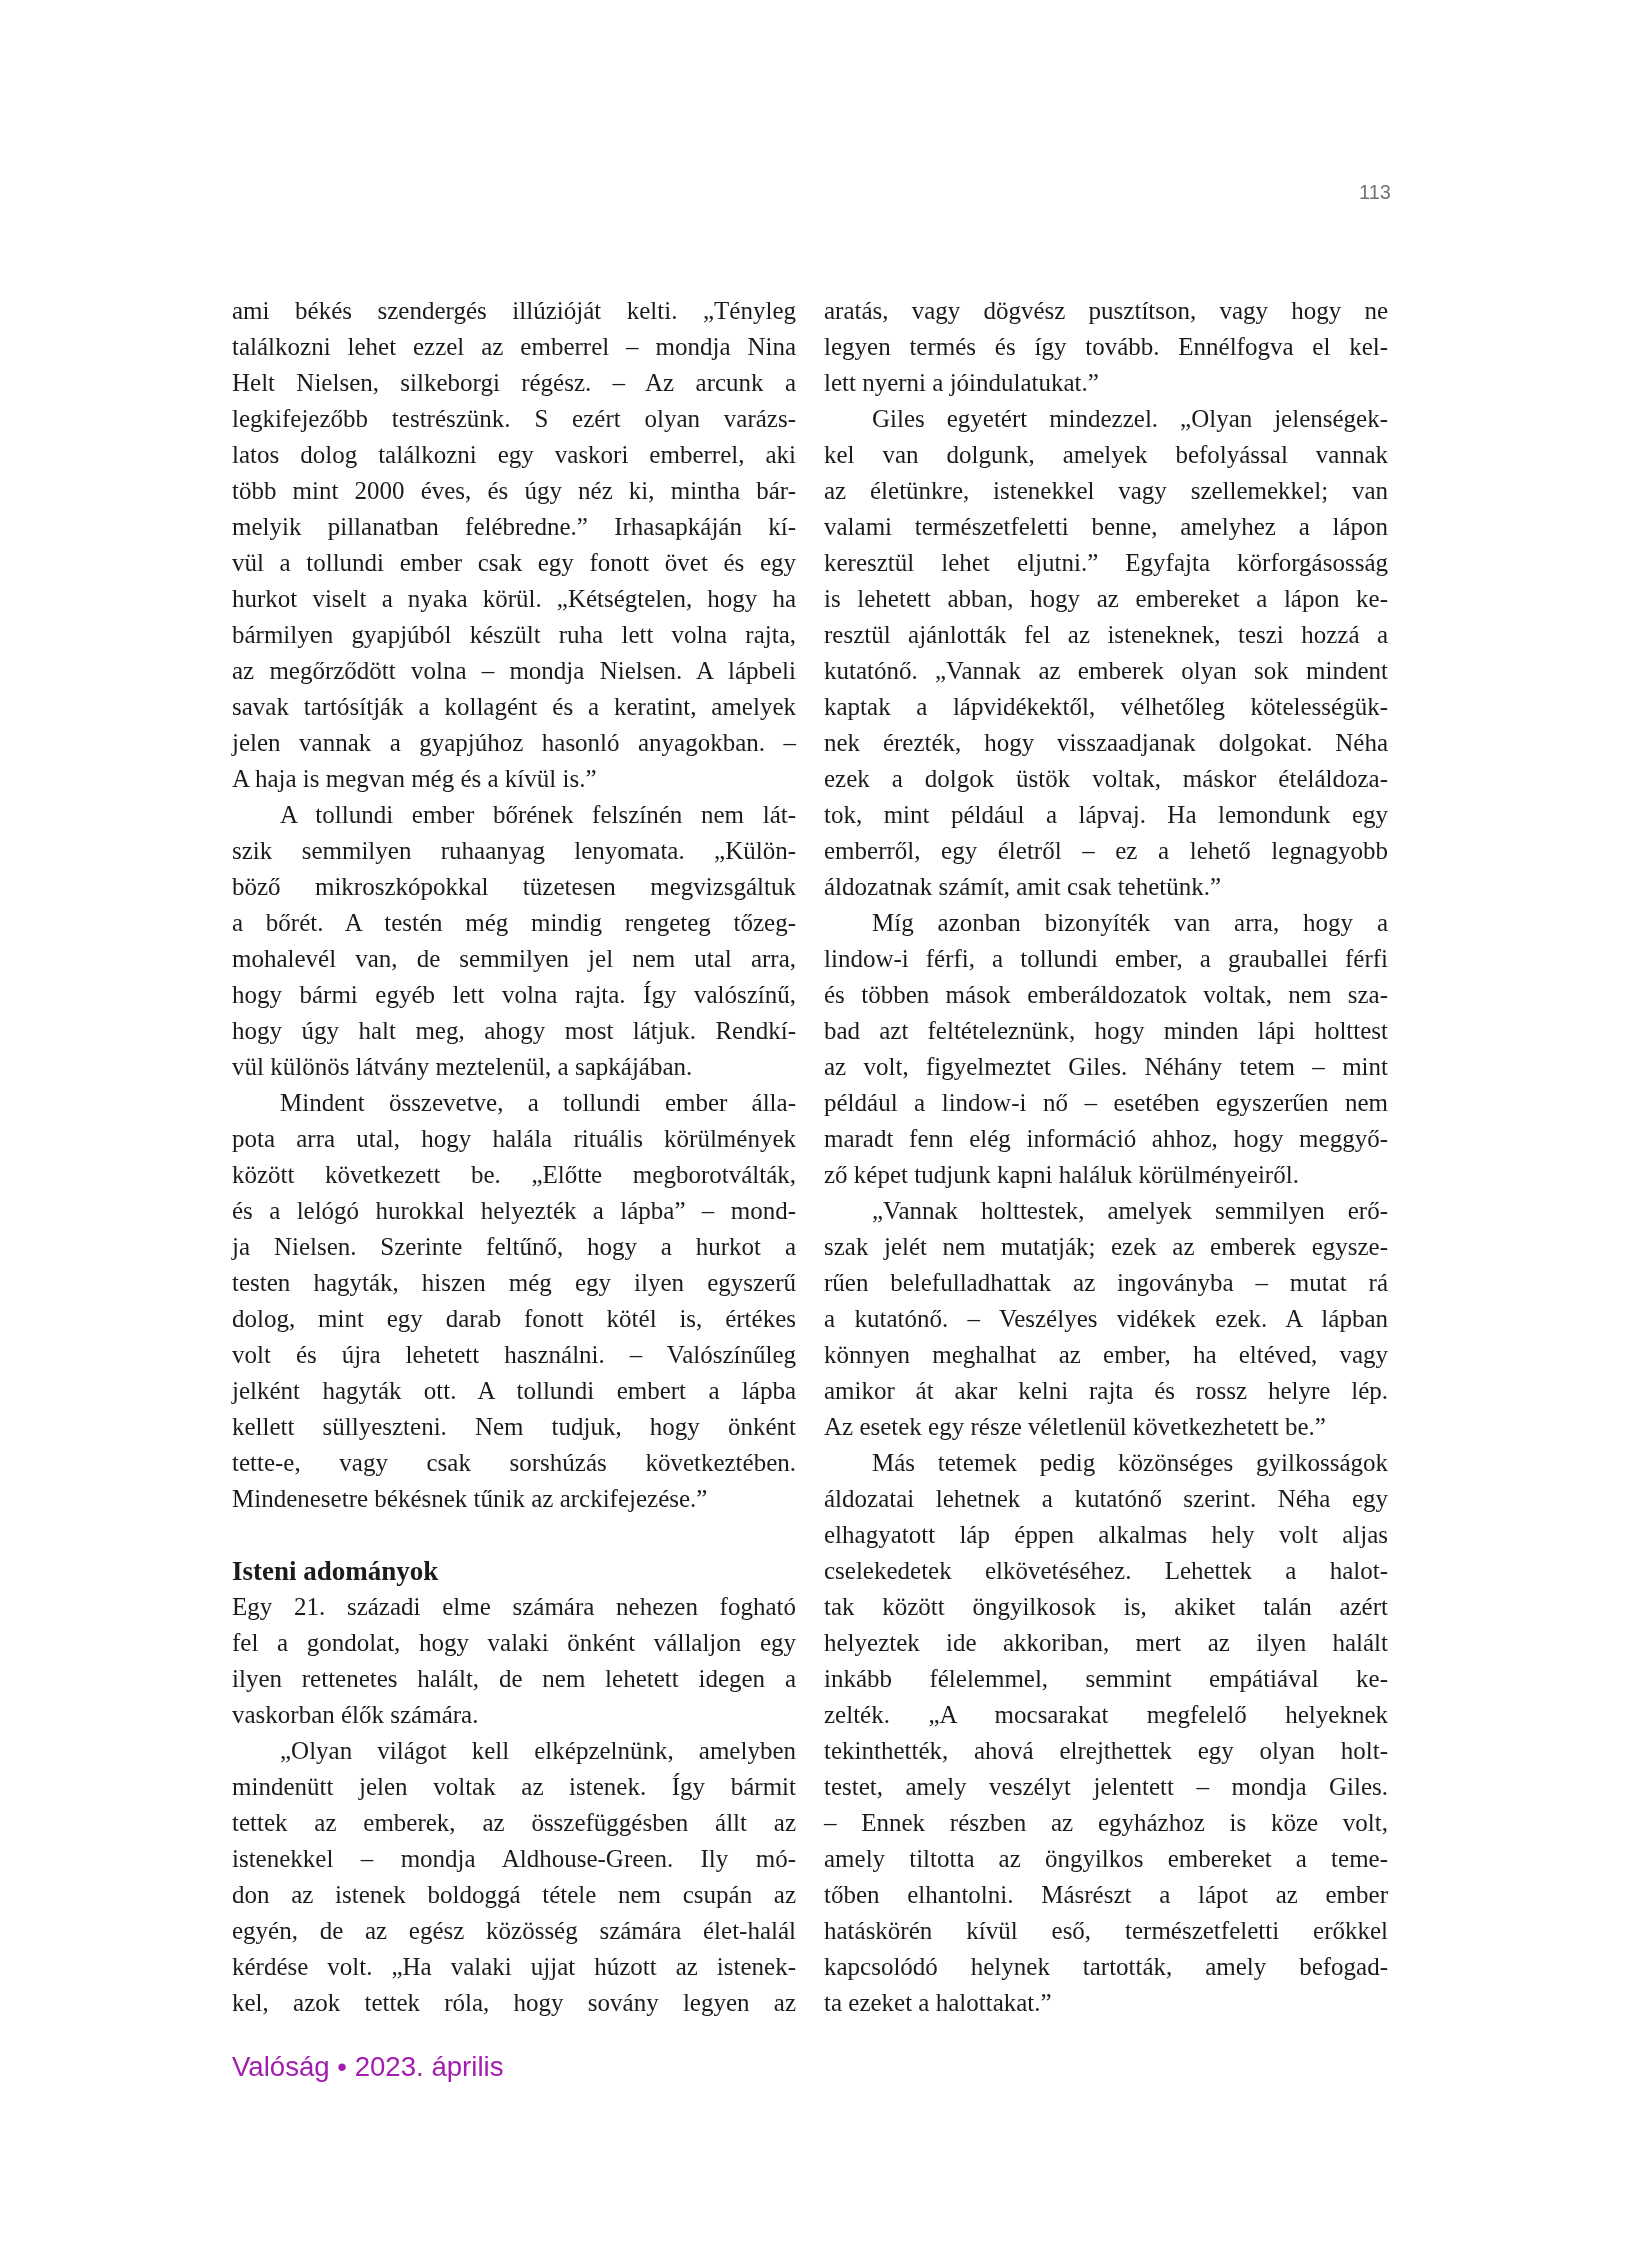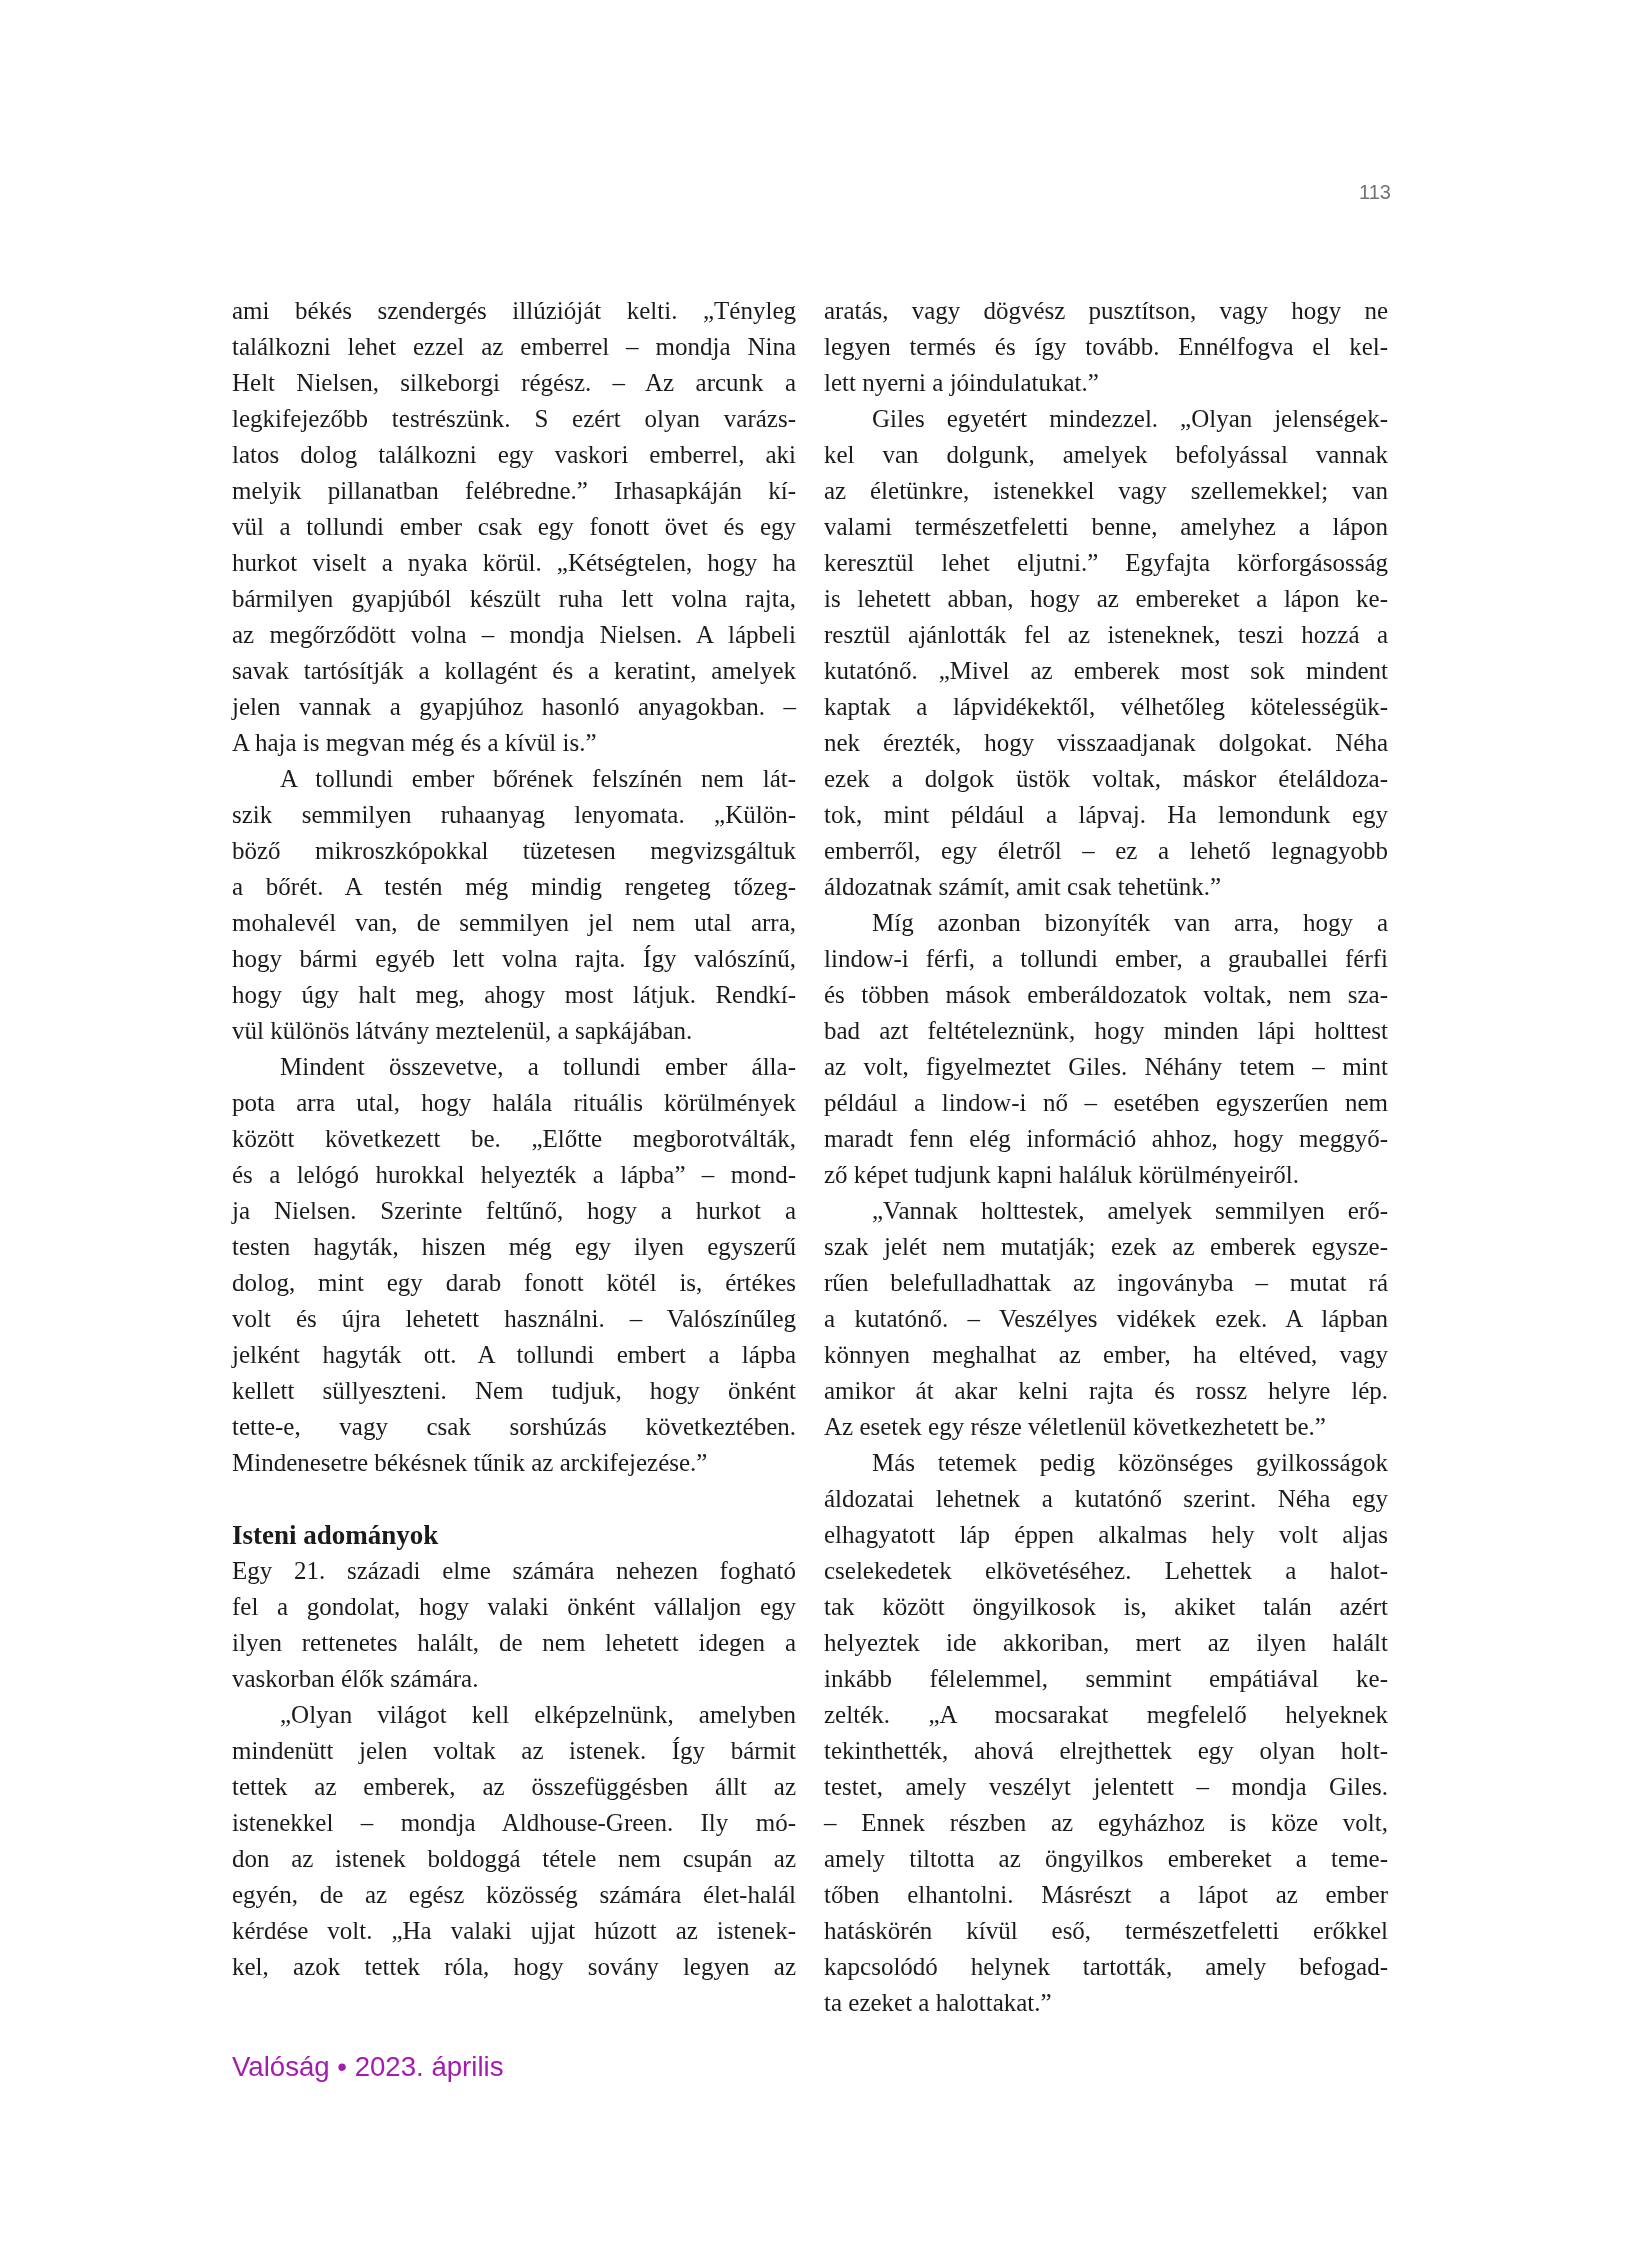--- a/index.html
+++ b/index.html
@@ -63,20 +63,21 @@
 <div class="page-number">113</div>
 
 <div class="content">
   <div class="column" id="col-left">
       <div class="para">
         <div class="line">ami békés szendergés illúzióját kelti. „Tényleg</div>
         <div class="line">találkozni lehet ezzel az emberrel – mondja Nina</div>
         <div class="line">Helt Nielsen, silkeborgi régész. – Az arcunk a</div>
         <div class="line">legkifejezőbb testrészünk. S ezért olyan varázs-</div>
         <div class="line">latos dolog találkozni egy vaskori emberrel, aki</div>
+        <div class="line">több mint 2000 éves, és úgy néz ki, mintha bár-</div>
         <div class="line">melyik pillanatban felébredne.” Irhasapkáján kí-</div>
         <div class="line">vül a tollundi ember csak egy fonott övet és egy</div>
         <div class="line">hurkot viselt a nyaka körül. „Kétségtelen, hogy ha</div>
         <div class="line">bármilyen gyapjúból készült ruha lett volna rajta,</div>
         <div class="line">az megőrződött volna – mondja Nielsen. A lápbeli</div>
         <div class="line">savak tartósítják a kollagént és a keratint, amelyek</div>
         <div class="line">jelen vannak a gyapjúhoz hasonló anyagokban. –</div>
         <div class="line last">A haja is megvan még és a kívül is.”</div>
       </div>
       <div class="para">
@@ -129,21 +130,21 @@
         <div class="line last">lett nyerni a jóindulatukat.”</div>
       </div>
       <div class="para">
         <div class="line first-indent">Giles egyetért mindezzel. „Olyan jelenségek-</div>
         <div class="line">kel van dolgunk, amelyek befolyással vannak</div>
         <div class="line">az életünkre, istenekkel vagy szellemekkel; van</div>
         <div class="line">valami természetfeletti benne, amelyhez a lápon</div>
         <div class="line">keresztül lehet eljutni.” Egyfajta körforgásosság</div>
         <div class="line">is lehetett abban, hogy az embereket a lápon ke-</div>
         <div class="line">resztül ajánlották fel az isteneknek, teszi hozzá a</div>
-        <div class="line">kutatónő. „Mivel az emberek most sok mindent</div>
+        <div class="line">kutatónő. „Vannak az emberek olyan sok mindent</div>
         <div class="line">kaptak a lápvidékektől, vélhetőleg kötelességük-</div>
         <div class="line">nek érezték, hogy visszaadjanak dolgokat. Néha</div>
         <div class="line">ezek a dolgok üstök voltak, máskor ételáldoza-</div>
         <div class="line">tok, mint például a lápvaj. Ha lemondunk egy</div>
         <div class="line">emberről, egy életről – ez a lehető legnagyobb</div>
         <div class="line last">áldozatnak számít, amit csak tehetünk.”</div>
       </div>
       <div class="para">
         <div class="line first-indent">Míg azonban bizonyíték van arra, hogy a</div>
         <div class="line">lindow-i férfi, a tollundi ember, a grauballei férfi</div>

